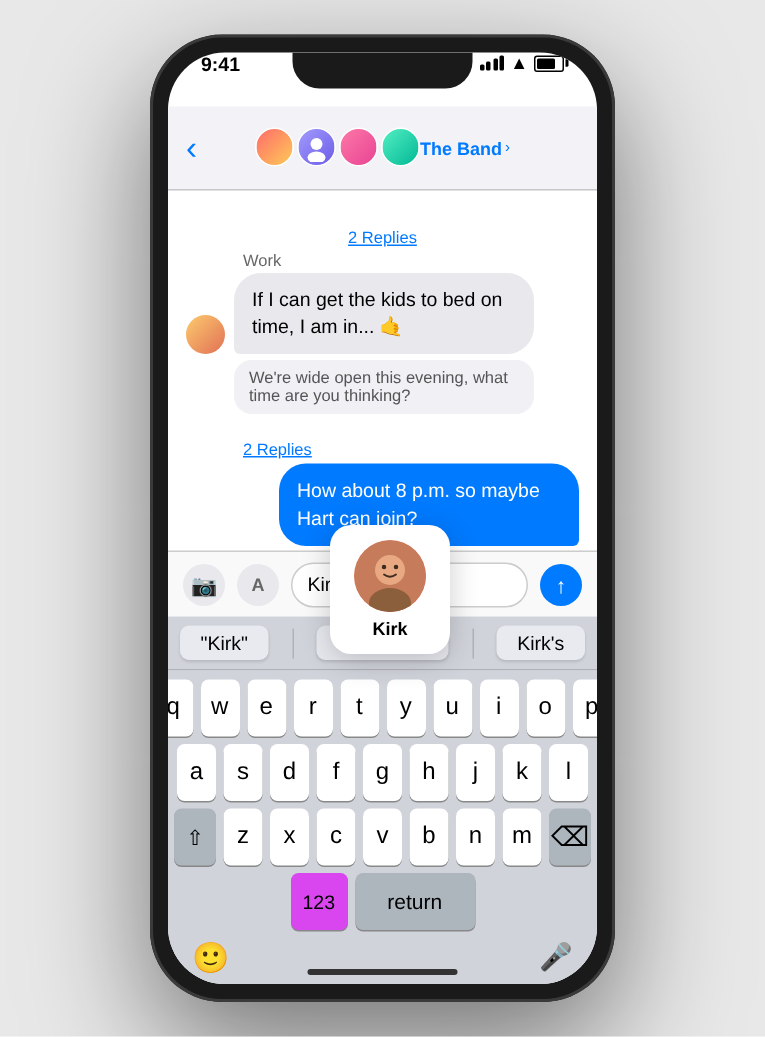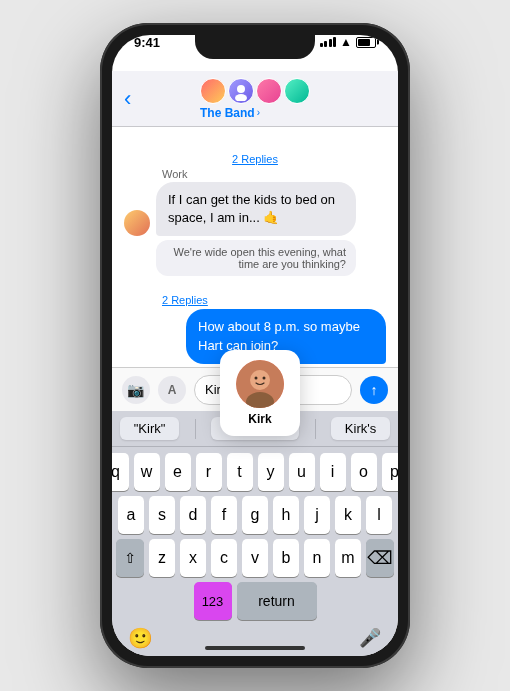--- a/index.html
+++ b/index.html
@@ -87,21 +87,22 @@
     }
     .back-btn {
       position: absolute;
       left: 12px;
       color: #007aff;
       font-size: 22px;
       display: flex; align-items: center;
     }
     .header-center {
       display: flex;
-      flex-direction: column;
+      flex-direction: row;
+      align-items: center;
     }
     .group-avatars {
       display: flex;
       gap: 2px;
       margin-bottom: 2px;
     }
     .avatar-circle {
       width: 26px; height: 26px;
       border-radius: 50%;
       overflow: hidden;
@@ -174,21 +175,20 @@
       margin-bottom: 4px;
     }
     .reply-small {
       background: #f0f0f5;
       border-radius: 12px;
       padding: 6px 10px;
       font-size: 11px;
       color: #555;
       max-width: 200px;
       display: inline-block;
-      text-align: right;
     }
 
     
     .kirk-popup {
       position: absolute;
       bottom: 220px;
       left: 108px;
       background: #fff;
       border-radius: 14px;
       box-shadow: 0 4px 20px rgba(0,0,0,0.2);
@@ -372,21 +372,21 @@
       </div>
     </div>
 
     <div class="messages-area">
 
       <div class="reply-link">2 Replies</div>
 
       <div class="sender-name">Work</div>
       <div class="message-row incoming">
         <div class="avatar-sm av-hart"></div>
-        <div class="bubble gray">If I can get the kids to bed on space, I am in... 🤙</div>
+        <div class="bubble gray">If I can get the kids to bed on time, I am in... 🤙</div>
       </div>
 
       <div class="reply-container">
         <span class="reply-small">We're wide open this evening, what time are you thinking?</span>
       </div>
 
       <div class="reply-link" style="text-align:left; margin-left:38px;">2 Replies</div>
 
       <div class="message-row outgoing">
         <div class="bubble blue">How about 8 p.m. so maybe Hart can join?</div>

